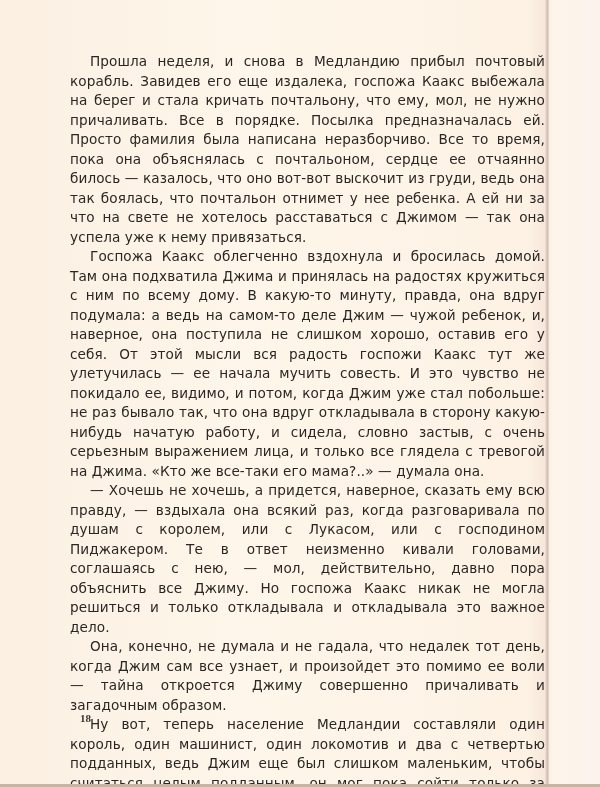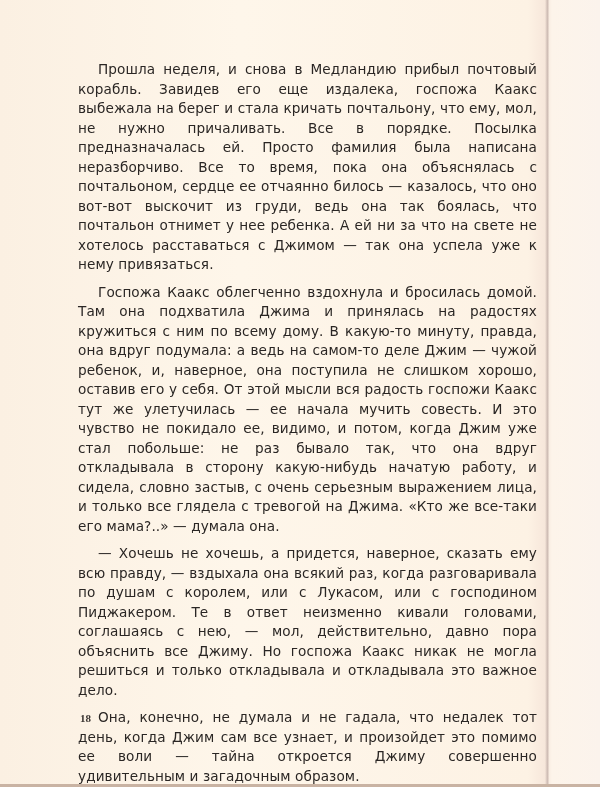--- a/index.html
+++ b/index.html
@@ -22,34 +22,34 @@
     background: #c9b3a3;
   }
   .text-block {
     position: absolute; left: 70px; top: 52px; width: 475px;
     color: #2a2624;
     font-size: 13.6px;
     line-height: 19.5px;
     text-align: justify;
     letter-spacing: 0.1px;
   }
-  .para { margin: 8px; text-indent: 20px; }
+  .para { margin: 0; text-indent: 20px; }
   .page-number {
     position: absolute; left: 80px; top: 712px;
     font-family: Liberation Serif, serif;
     font-weight: bold; font-size: 11px; color: #3a3532;
   }
 </style>
 </head>
 <body>
 
 <div class="page">
   <div class="spine"></div>
   <div class="text-block">
     <p class="para">Прошла неделя, и снова в Медландию прибыл почтовый корабль. Завидев его еще издалека, госпожа Каакс выбежала на берег и стала кричать почтальону, что ему, мол, не нужно причаливать. Все в порядке. Посылка предназначалась ей. Просто фамилия была написана неразборчиво. Все то время, пока она объяснялась с почтальоном, сердце ее отчаянно билось — казалось, что оно вот-вот выскочит из груди, ведь она так боялась, что почтальон отнимет у нее ребенка. А ей ни за что на свете не хотелось расставаться с Джимом — так она успела уже к нему привязаться.</p>
     <p class="para">Госпожа Каакс облегченно вздохнула и бросилась домой. Там она подхватила Джима и принялась на радостях кружиться с ним по всему дому. В какую-то минуту, правда, она вдруг подумала: а ведь на самом-то деле Джим — чужой ребенок, и, наверное, она поступила не слишком хорошо, оставив его у себя. От этой мысли вся радость госпожи Каакс тут же улетучилась — ее начала мучить совесть. И это чувство не покидало ее, видимо, и потом, когда Джим уже стал побольше: не раз бывало так, что она вдруг откладывала в сторону какую-нибудь начатую работу, и сидела, словно застыв, с очень серьезным выражением лица, и только все глядела с тревогой на Джима. «Кто же все-таки его мама?..» — думала она.</p>
     <p class="para">— Хочешь не хочешь, а придется, наверное, сказать ему всю правду, — вздыхала она всякий раз, когда разговаривала по душам с королем, или с Лукасом, или с господином Пиджакером. Те в ответ неизменно кивали головами, соглашаясь с нею, — мол, действительно, давно пора объяснить все Джиму. Но госпожа Каакс никак не могла решиться и только откладывала и откладывала это важное дело.</p>
-    <p class="para">Она, конечно, не думала и не гадала, что недалек тот день, когда Джим сам все узнает, и произойдет это помимо ее воли — тайна откроется Джиму совершенно удивительным и загадочным образом.</p>
+    <p class="para">Она, конечно, не думала и не гадала, что недалек тот день, когда Джим сам все узнает, и произойдет это помимо ее воли — тайна откроется Джиму совершенно причаливать и загадочным образом.</p>
     <p class="para">Ну вот, теперь население Медландии составляли один король, один машинист, один локомотив и два с четвертью подданных, ведь Джим еще был слишком маленьким, чтобы считаться целым подданным, он мог пока сойти только за четвертушку.</p>
   </div>
   <div class="page-number">18</div>
   <div class="bottom-edge"></div>
 </div>
 
 </body></html>

